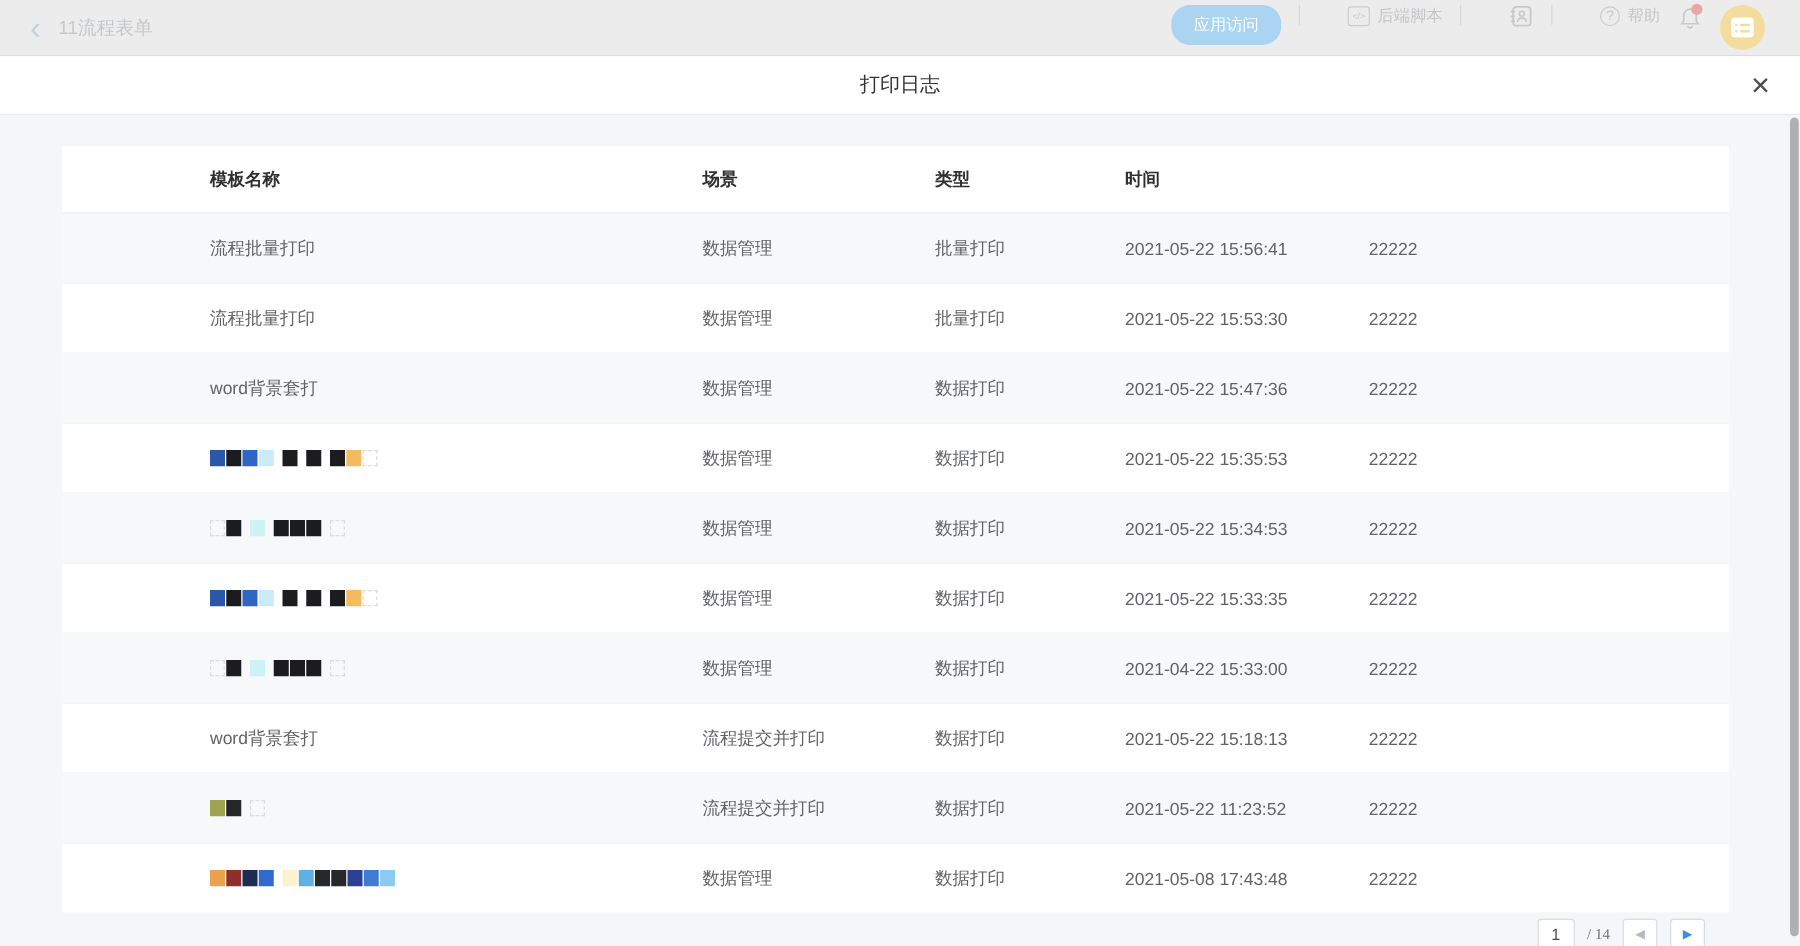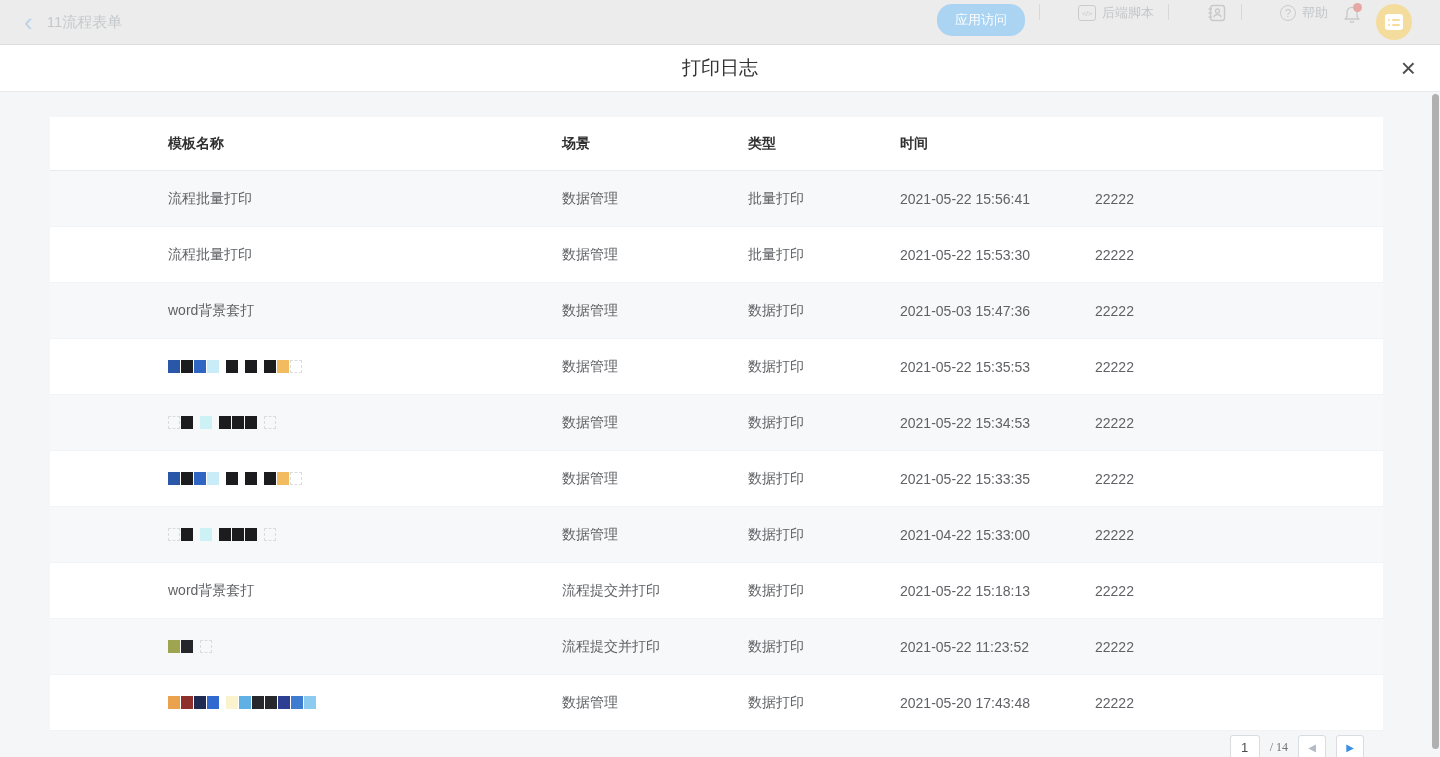--- a/index.html
+++ b/index.html
@@ -30,21 +30,21 @@
   .avatar-doc { width:18px; height:16px; background:#ffffff; border-radius:3px;
     display:flex; flex-direction:column; justify-content:center; gap:3px; padding:0 3px; }
   .avatar-line { display:flex; align-items:center; gap:2px; }
   .avatar-line i { display:block; width:2px; height:2px; background:#f4dd9c; border-radius:50%; }
   .avatar-line b { display:block; flex:1; height:2px; background:#f4dd9c; border-radius:1px; }
 
   
   .modal-header { position:absolute; left:0; top:45px; width:1440px; height:47px;
     background:#ffffff; border-bottom:1px solid #eaeaea;
     display:flex; align-items:center; justify-content:center; }
-  .modal-title { font-size:19px; color:#333333; }
+  .modal-title { font-size:16px; color:#333333; }
   .modal-close { position:absolute; right:24px; top:50%; transform:translateY(-50%);
     font-size:26px; color:#4d4d4d; line-height:20px; cursor:pointer; }
   .modal-body { position:absolute; left:0; top:92px; width:1440px; height:665px;
     background:#f5f6f8; }
 
   
   .table-card { position:absolute; left:50px; top:25px; width:1333px; background:#ffffff; }
   .thead, .trow { display:grid; grid-template-columns:512px 186px 152px 195px 1fr;
     align-items:center; }
   .thead { height:54px; border-bottom:1px solid #e9eaec; }
@@ -158,21 +158,21 @@
           <div class="td td-name">流程批量打印</div>
           <div class="td">数据管理</div>
           <div class="td">批量打印</div>
           <div class="td td-time">2021-05-22 15:53:30</div>
           <div class="td">22222</div>
         </div>
         <div class="trow alt">
           <div class="td td-name">word背景套打</div>
           <div class="td">数据管理</div>
           <div class="td">数据打印</div>
-          <div class="td td-time">2021-05-03 15:47:36</div>
+          <div class="td td-time">2021-05-22 15:47:36</div>
           <div class="td">22222</div>
         </div>
         <div class="trow">
           <div class="td td-name">
             <span class="blocks">
               <span class="blk" style="background: rgb(42, 87, 168);"></span>
               <span class="blk" style="background: rgb(28, 28, 30);"></span>
               <span class="blk" style="background: rgb(47, 102, 196);"></span>
               <span class="blk" style="background: rgb(201, 236, 248);"></span>
               <span class="blk gap"></span>
@@ -285,21 +285,21 @@
               <span class="blk" style="background: rgb(95, 177, 227);"></span>
               <span class="blk" style="background: rgb(38, 40, 44);"></span>
               <span class="blk" style="background: rgb(38, 40, 44);"></span>
               <span class="blk" style="background: rgb(44, 63, 146);"></span>
               <span class="blk" style="background: rgb(61, 124, 208);"></span>
               <span class="blk" style="background: rgb(140, 202, 239);"></span>
             </span>
           </div>
           <div class="td">数据管理</div>
           <div class="td">数据打印</div>
-          <div class="td td-time">2021-05-20 17:43:48</div>
+          <div class="td td-time">2021-05-08 17:43:48</div>
           <div class="td">22222</div>
         </div>
       </div>
   </div>
 
   <div class="pagination">
     <input class="page-input" value="1" style="">
     <span class="page-total">/ 14</span>
     <button class="page-btn prev">
       <span>◀</span>

